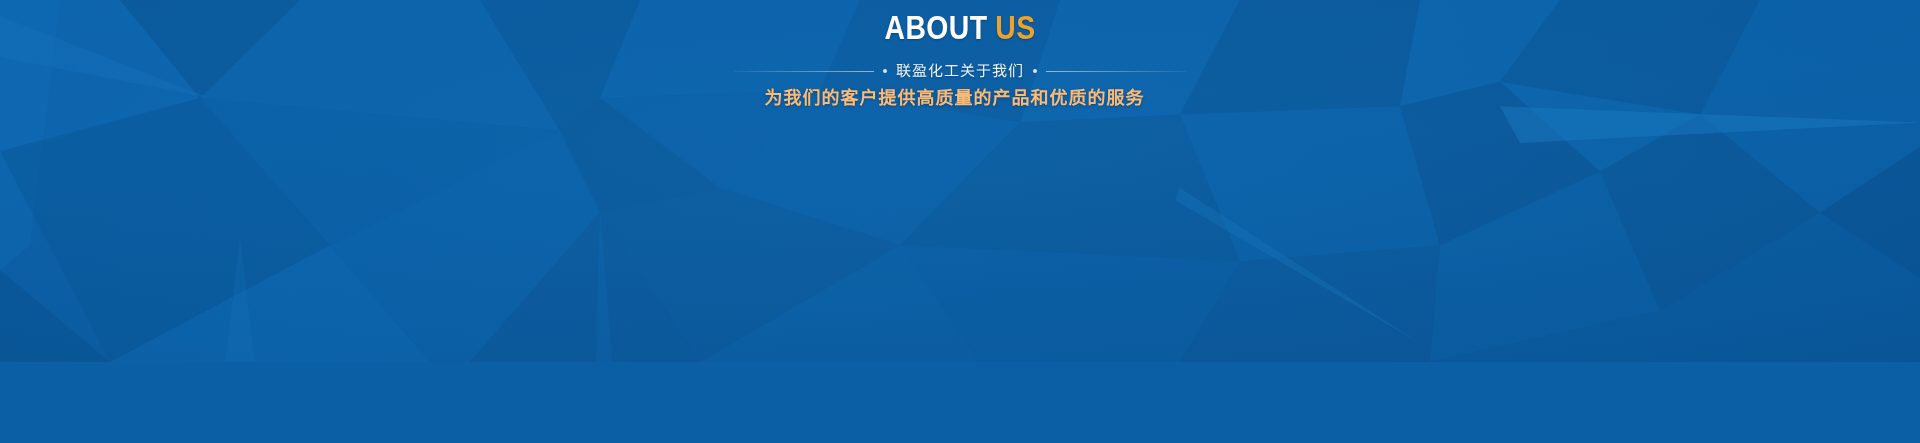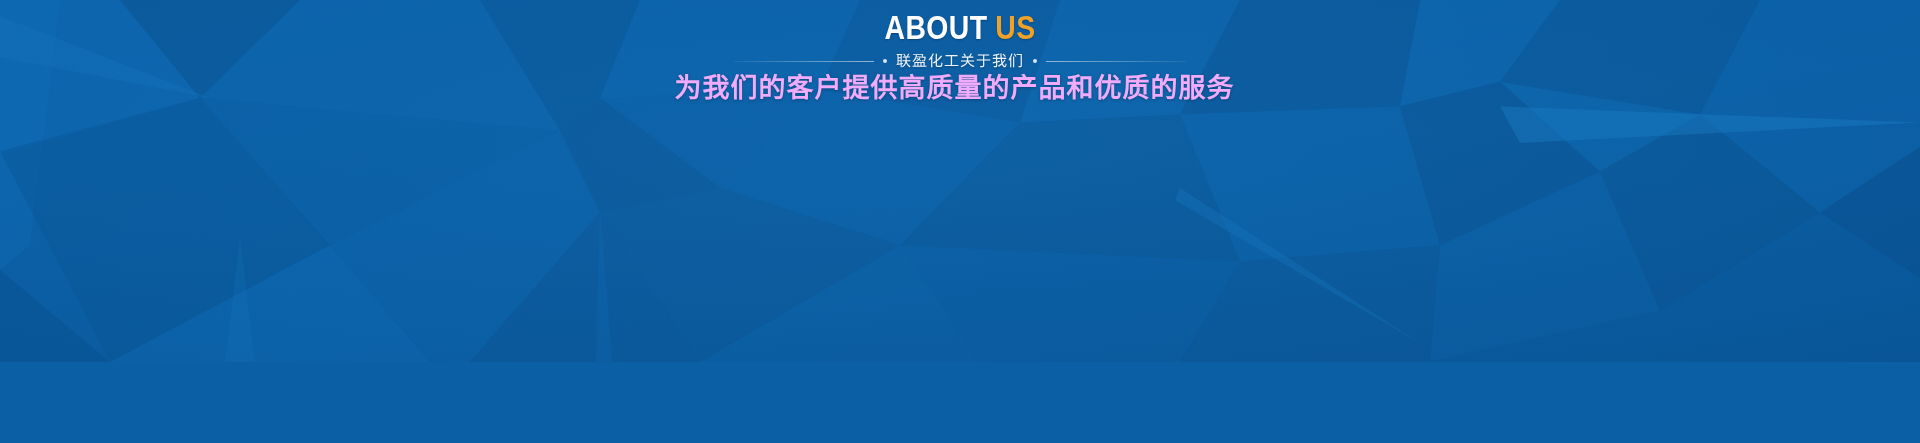--- a/index.html
+++ b/index.html
@@ -65,21 +65,21 @@
   }
   .title-main .accent {
     color: #efa227;
   }
   .title-main .sp { display: inline-block; width: 9px; }
 
   .divider-row {
     display: flex;
     align-items: center;
     justify-content: center;
-    margin-top: 5px;
+    margin-top: 15px;
     height: 20px;
   }
   .divider-line {
     width: 140px;
     height: 1px;
     background: linear-gradient(to right,
       rgba(255,255,255,0.05),
       rgba(255,255,255,0.55));
   }
   .divider-line.right {
@@ -100,24 +100,24 @@
     line-height: 18px;
     color: #eef4fa;
     letter-spacing: 1px;
     white-space: nowrap;
     font-weight: 400;
     text-shadow: 0 1px 2px rgba(4,40,80,0.40);
   }
 
   .subtitle {
     margin: 1px 11px 0 0;
-    font-size: 27px;
+    font-size: 18px;
     line-height: 32px;
     font-weight: 700;
-    color: #f0abfc;
+    color: #fdba74;
     letter-spacing: 1px;
     white-space: nowrap;
     text-shadow: 0 1px 3px rgba(4,40,80,0.45);
   }
 </style>
 </head>
 <body>
 
 <div class="banner">
 

